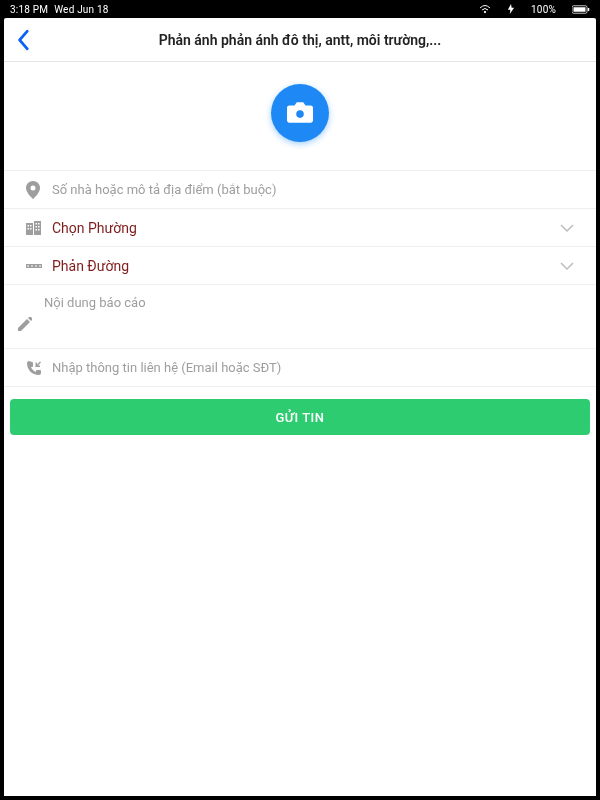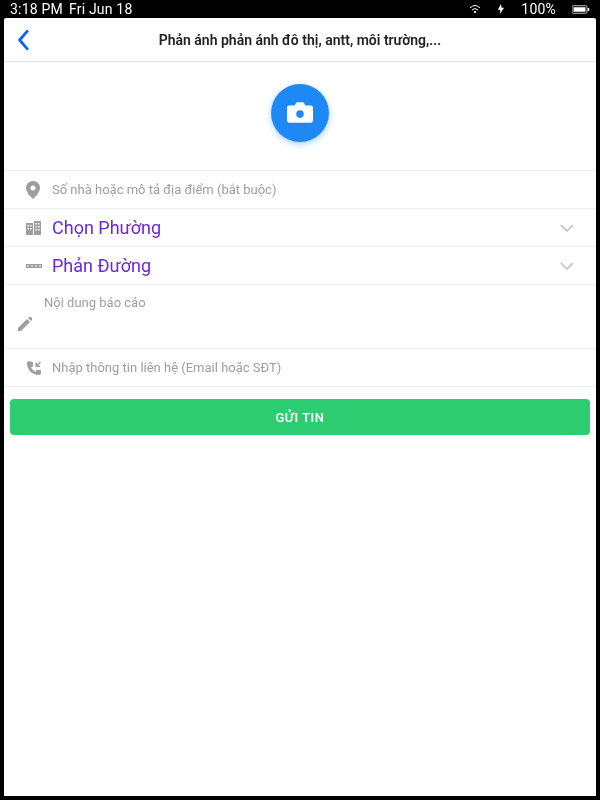--- a/index.html
+++ b/index.html
@@ -2,21 +2,21 @@
 <html><head>
   <meta charset="utf-8">
   <style>
     * { margin:0; padding:0; box-sizing:border-box; font-family:-apple-system,BlinkMacSystemFont,"Segoe UI",Roboto,Helvetica,Arial,sans-serif; }
     html,body { width:600px; height:800px; background:#000; overflow:hidden; }
     .device {
       width:600px; height:800px; background:#000; position:relative;
       display:flex; flex-direction:column;
     }
     .status-bar {
-      height:18px; background:#000; color:#fff; font-size:14px;
+      height:18px; background:#000; color:#fff; font-size:10px;
       display:flex; align-items:center; justify-content:space-between;
       padding:0 10px; letter-spacing:0.2px;
     }
     .status-left { display:flex; align-items:center; gap:6px; }
     .status-right { display:flex; align-items:center; gap:16px; }
     .content {
       flex:1; background:#fff; border-radius:2px 2px 0 0; margin:0 4px 4px 4px;
       display:flex; flex-direction:column; overflow:hidden;
     }
     .nav {
@@ -43,21 +43,21 @@
     .form-row {
       display:flex; align-items:center; padding:0 22px;
       height:38px; border-bottom:1px solid #eee; position:relative;
     }
     .row-icon { width:22px; display:flex; align-items:center; justify-content:flex-start; color:#9e9e9e; flex-shrink:0; }
     .row-input {
       flex:1; border:none; outline:none; font-size:13px; color:#333;
       background:transparent; padding:0 4px;
     }
     .row-input::placeholder { color:#9e9e9e; }
-    .row-text { flex:1; font-size:18px; color:#6d28d9; padding:0 4px; }
+    .row-text { flex:1; font-size:14px; color:#7f1d1d; padding:0 4px; }
     .chevron { color:#bdbdbd; }
     .submit {
       margin:12px 6px; height:36px; border-radius:4px; background:#2ecc71;
       color:#fff; font-size:13px; font-weight:500; letter-spacing:0.5px;
       display:flex; align-items:center; justify-content:center; border:none;
     }
     .textarea-row {
       display:flex; padding:10px 14px 0 14px; height:64px;
       border-bottom:1px solid #eee;
       justify-content:center;
@@ -70,21 +70,21 @@
     svg { display:block; }
   </style>
 </head>
 <body>
 
 <div class="device">
 
   <div class="status-bar">
     <div class="status-left">
       <span>3:18 PM</span>
-      <span>Fri Jun 18</span>
+      <span>Wed Jun 18</span>
     </div>
     <div class="status-right">
       <span>
         <svg width="12" height="10" viewBox="0 0 24 20" fill="none" stroke="#fff" stroke-width="2">
           <path d="M2 8 Q12 -2 22 8"></path>
             <path d="M6 12 Q12 6 18 12"></path>
             <circle cx="12" cy="16" r="1.5" fill="#fff"></circle>
         </svg>
       </span>
       <span>

